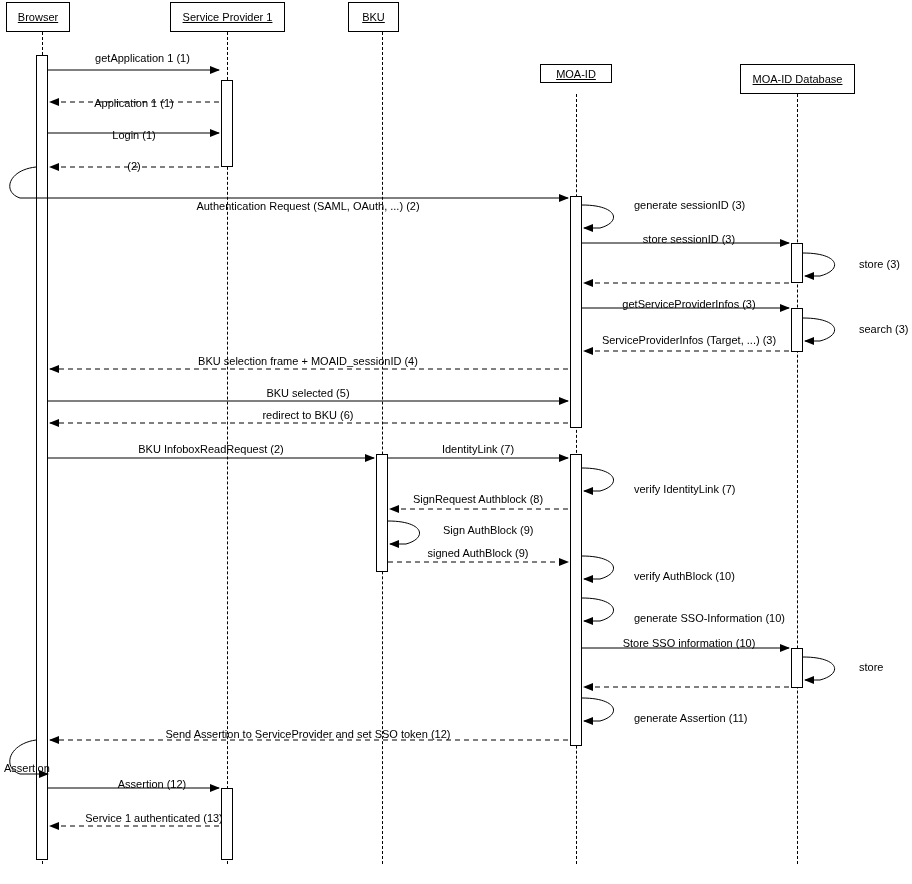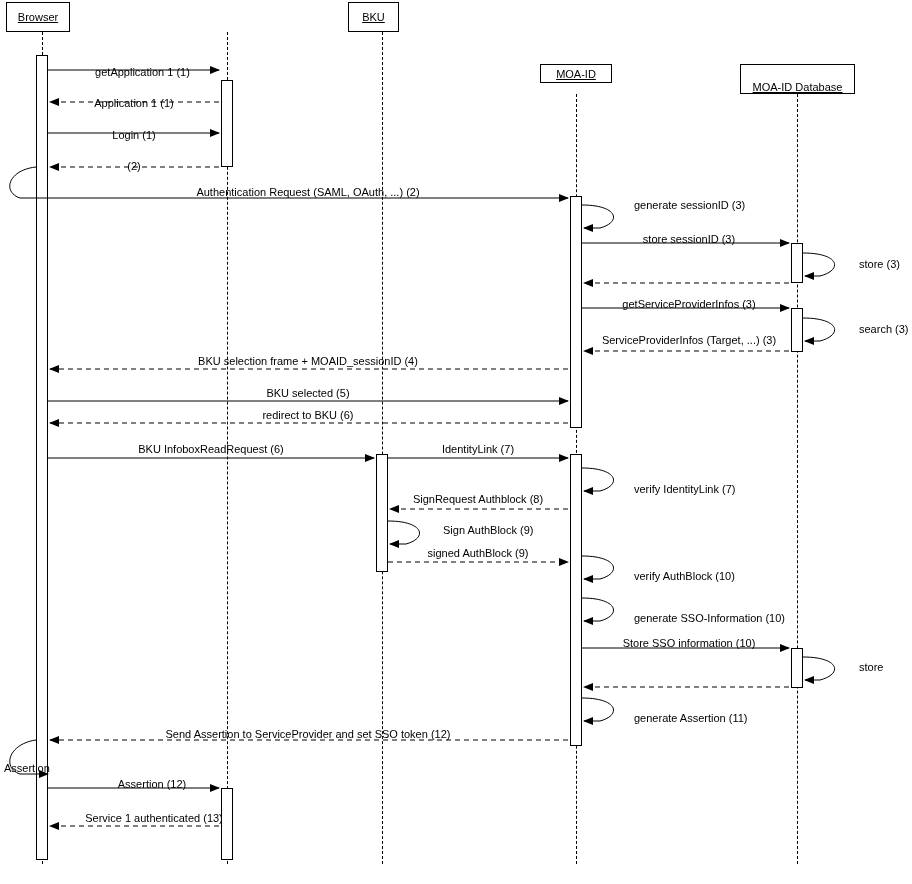--- a/index.html
+++ b/index.html
@@ -61,27 +61,30 @@
   }
 </style>
 </head>
 <body>
 
 <div id="canvas">
 
   <div class="lifeline-box" style="left:6px; top:2px; width:64px; height:30px;">
     <span>Browser</span>
   </div>
+  <div class="lifeline-box" style="left:170px; top:2px; width:115px; height:30px;">
+    <span>Service Provider 1</span>
+  </div>
   <div class="lifeline-box" style="left:348px; top:2px; width:51px; height:30px;">
     <span>BKU</span>
   </div>
   <div class="lifeline-box" style="left:540px; top:64px; width:72px; height:19px;">
     <span>MOA-ID</span>
   </div>
-  <div class="lifeline-box" style="left:740px; top:64px; width:115px; height:30px;align-items:flex-end;">
+  <div class="lifeline-box" style="left:740px; top:64px; width:115px; height:30px;">
     <span>MOA-ID Database</span>
   </div>
 
   <div class="lifeline-line" style="left:42px; top:32px; height:832px;"></div>
   <div class="lifeline-line" style="left:227px; top:32px; height:832px;"></div>
   <div class="lifeline-line" style="left:382px; top:32px; height:832px;"></div>
   <div class="lifeline-line" style="left:576px; top:94px; height:770px;"></div>
   <div class="lifeline-line" style="left:797px; top:94px; height:770px;"></div>
 
   <div class="activation" style="left:36px; top:55px; width:12px; height:805px;"></div>
@@ -162,35 +165,35 @@
 
     <line x1="568" y1="740" x2="50" y2="740" stroke="#000" stroke-width="1" stroke-dasharray="5,4" marker-end="url(#ah)"></line>
 
     <path d="M36,740 C8,744 2,768 20,774 L48,774" fill="none" stroke="#000" stroke-width="1" marker-end="url(#ah)"></path>
 
     <line x1="48" y1="788" x2="219" y2="788" stroke="#000" stroke-width="1" marker-end="url(#ah)"></line>
 
     <line x1="219" y1="826" x2="50" y2="826" stroke="#000" stroke-width="1" stroke-dasharray="5,4" marker-end="url(#ah)"></line>
   </svg>
 
-  <div class="msg-label" style="left:134px; top:66px;padding-left:17px;">getApplication 1 (1)</div>
+  <div class="msg-label" style="left:134px; top:52px;padding-left:17px;">getApplication 1 (1)</div>
   <div class="msg-label" style="left:134px; top:97px;">Application 1 (1)</div>
   <div class="msg-label" style="left:134px; top:129px;">Login (1)</div>
   <div class="msg-label" style="left:134px; top:160px;">(2)</div>
-  <div class="msg-label" style="left:308px; top:186px;text-align:center;">Authentication Request (SAML, OAuth, ...)  (2)</div>
+  <div class="msg-label" style="left:308px; top:200px;text-align:center;">Authentication Request (SAML, OAuth, ...)  (2)</div>
   <div class="msg-label left" style="left:634px; top:199px;text-align:center;">generate sessionID  (3)</div>
   <div class="msg-label" style="left:689px; top:233px;">store sessionID (3)</div>
   <div class="msg-label left" style="left:859px; top:258px;">store (3)</div>
   <div class="msg-label" style="left:689px; top:298px;">getServiceProviderInfos (3)</div>
   <div class="msg-label left" style="left:859px; top:323px;text-align:center;">search (3)</div>
   <div class="msg-label" style="left:689px; top:334px;">ServiceProviderInfos (Target, ...) (3)</div>
   <div class="msg-label" style="left:308px; top:355px;">BKU selection frame + MOAID_sessionID (4)</div>
   <div class="msg-label" style="left:308px; top:387px;">BKU selected (5)</div>
   <div class="msg-label" style="left:308px; top:409px;">redirect to BKU (6)</div>
-  <div class="msg-label" style="left:211px; top:443px;">BKU InfoboxReadRequest (6)</div>
+  <div class="msg-label" style="left:211px; top:443px;">BKU InfoboxReadRequest (2)</div>
   <div class="msg-label" style="left:478px; top:443px;">IdentityLink (7)</div>
   <div class="msg-label left" style="left:634px; top:483px;">verify IdentityLink (7)</div>
   <div class="msg-label" style="left:478px; top:493px;">SignRequest Authblock (8)</div>
   <div class="msg-label left" style="left:443px; top:524px;">Sign AuthBlock (9)</div>
   <div class="msg-label" style="left:478px; top:547px;">signed AuthBlock (9)</div>
   <div class="msg-label left" style="left:634px; top:570px;">verify AuthBlock (10)</div>
   <div class="msg-label left" style="left:634px; top:612px;">generate SSO-Information (10)</div>
   <div class="msg-label" style="left:689px; top:637px;">Store SSO information (10)</div>
   <div class="msg-label left" style="left:859px; top:661px;">store</div>
   <div class="msg-label left" style="left:634px; top:712px;">generate Assertion (11)</div>

